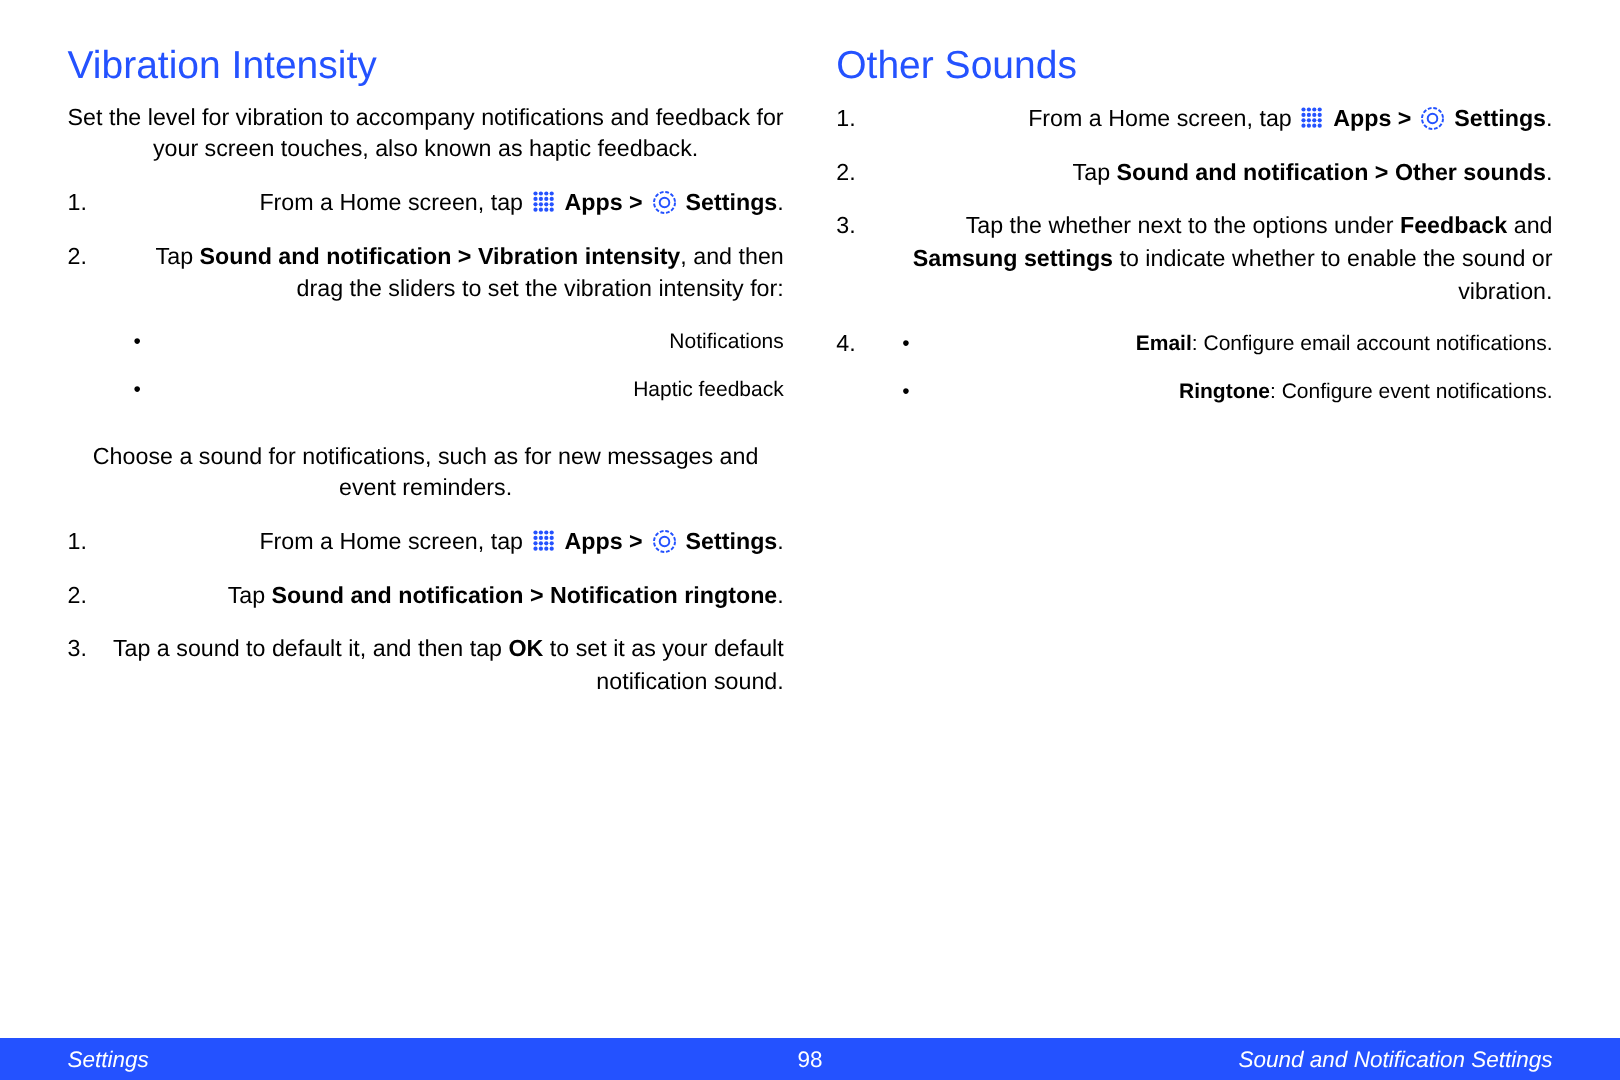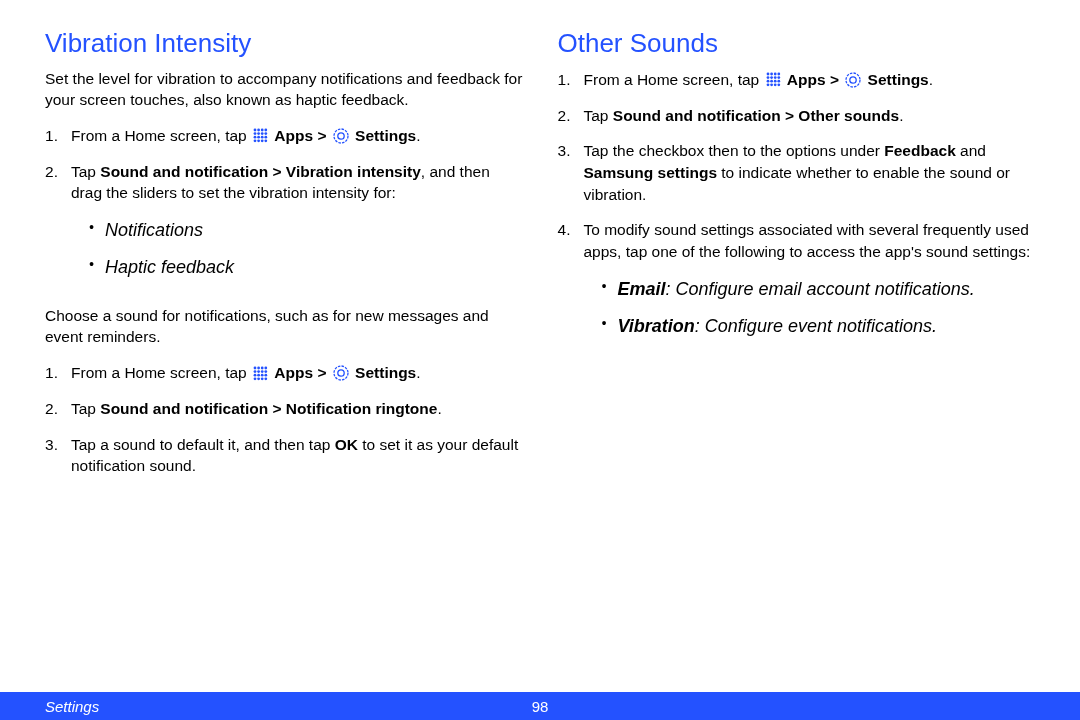--- a/index.html
+++ b/index.html
@@ -28,52 +28,53 @@
       color: #2452ff;
       font-size: 26px;
       font-weight: normal;
       margin-bottom: 10px;
       letter-spacing: 0px;
     }
     .intro {
       font-size: 15.5px;
       line-height: 1.35;
       margin-bottom: 14px;
+      text-align: center;
     }
     ol {
       list-style: none;
       counter-reset: item;
       margin-left: 0;
     }
     ol > li {
       counter-increment: item;
       font-size: 15.5px;
       line-height: 1.4;
       margin-bottom: 14px;
       padding-left: 26px;
       position: relative;
+      text-align: right;
     }
     ol > li::before {
       content: counter(item) ".";
       position: absolute;
       left: 0;
       top: 0;
     }
     ul {
       list-style: none;
       margin-top: 14px;
       margin-left: 18px;
     }
     ul li {
-      font-size: 18px;
+      font-size: 14px;
       line-height: 1.4;
       margin-bottom: 12px;
       position: relative;
       padding-left: 16px;
-      font-style: italic;
     }
     ul li::before {
       content: "•";
       position: absolute;
       left: 0;
       font-size: 14px;
     }
     .section {
       margin-bottom: 26px;
     }
@@ -233,31 +234,31 @@
                 </g>
               </svg></span> <b>Apps &gt; </b><span class="icon gear-icon"><svg viewBox="0 0 16 16">
                 <circle cx="8" cy="8" r="7" fill="none" stroke="#2452ff" stroke-width="1.3" stroke-dasharray="2.5 1.2"></circle>
                 <circle cx="8" cy="8" r="3.2" fill="none" stroke="#2452ff" stroke-width="1.3"></circle>
               </svg></span> <b>Settings</b><span>.</span>
         </li>
         <li>
           <span>Tap </span><b>Sound and notification &gt; Other sounds</b><span>.</span>
         </li>
         <li>
-          <span>Tap the checkbox then to the options under </span><b>Feedback</b><span> and </span><b>Samsung settings</b><span> to indicate whether to enable the sound or vibration.</span>
-        </li>
-        <li>
-          <span>To modify sound settings associated with several frequently used apps, tap one of the following to access the app's sound settings:</span>
+          <span>Tap the whether next to the options under </span><b>Feedback</b><span> and </span><b>Samsung settings</b><span> to indicate whether to enable the sound or vibration.</span>
+        </li>
+        <li>
           <ul>
             <li><b>Email</b><span>: Configure email account notifications.</span></li>
-            <li><b>Vibration</b><span>: Configure event notifications.</span></li>
+            <li><b>Ringtone</b><span>: Configure event notifications.</span></li>
           </ul>
         </li>
       </ol>
     </div>
 
   </div>
 </div>
 
 <div class="footer">
   <span>Settings</span>
   <span class="center">98</span>
+  <span>Sound and Notification Settings</span>
 </div>
 
 </body></html>

